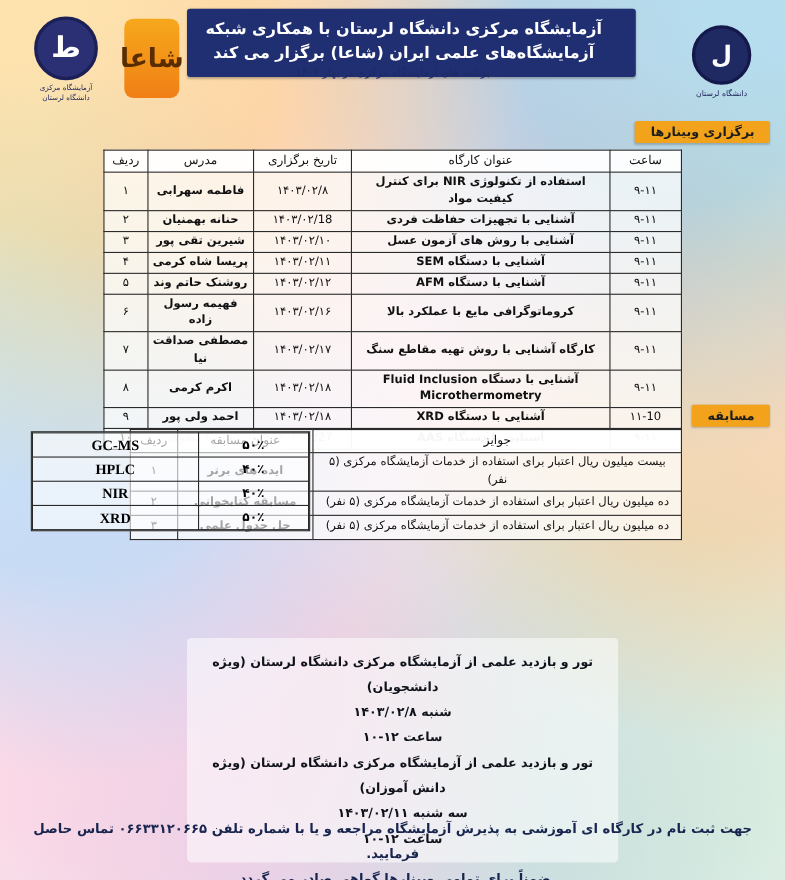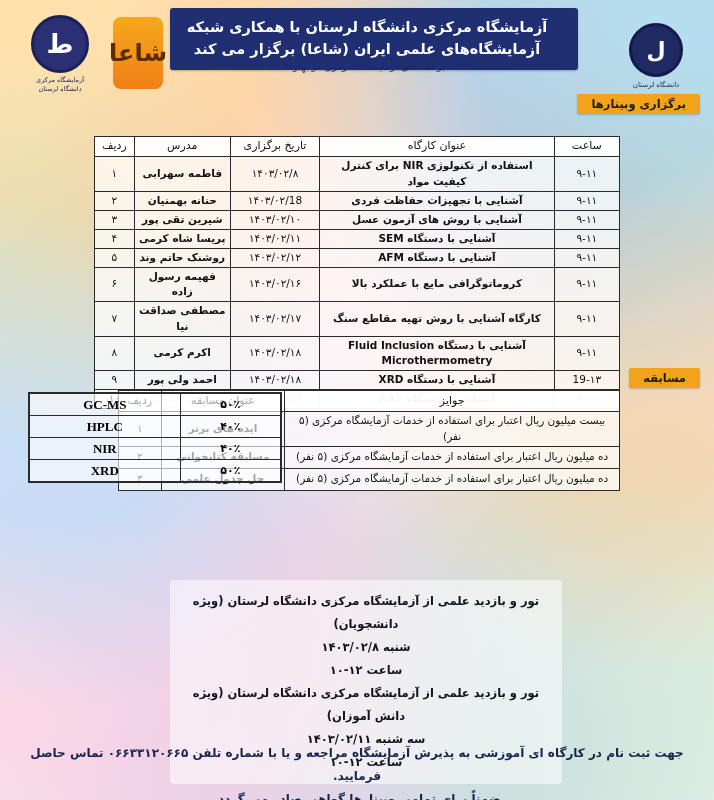--- a/index.html
+++ b/index.html
@@ -70,21 +70,21 @@
     position:absolute;left:170px;top:61px;width:374px;text-align:center;
     color:#1e2a66;font-size:10px;font-weight:normal;
   }
 
   
   .tag{
     position:absolute;background:#f2a31b;color:#1c1c1c;
     font-size:11.5px;font-weight:bold;padding:3px 14px;border-radius:2px;
     box-shadow:0 1px 2px rgba(0,0,0,.2);
   }
-  #tag-webinars{right:14px;top:94px;}
+  #tag-webinars{right:14px;top:110px;}
   #tag-contest{right:14px;top:368px;}
 
   
   table{border-collapse:collapse;}
   .tbl{
     position:absolute;background:rgba(255,255,255,0.72);
     font-size:10.5px;color:#111;
   }
   .tbl th,.tbl td{
     border:1px solid #2a2a2a;padding:1px 4px;line-height:1.5;
@@ -232,21 +232,21 @@
           <td class="num">۷</td>
         </tr>
         <tr>
           <td class="num">۹-۱۱</td>
           <td class="title">آشنایی با دستگاه Fluid Inclusion Microthermometry</td>
           <td class="num">۱۴۰۳/۰۲/۱۸</td>
           <td class="lect">اکرم کرمی</td>
           <td class="num">۸</td>
         </tr>
         <tr>
-          <td class="num">19-۱۳</td>
+          <td class="num">۱۱-10</td>
           <td class="title">آشنایی با دستگاه XRD</td>
           <td class="num">۱۴۰۳/۰۲/۱۸</td>
           <td class="lect">احمد ولی پور</td>
           <td class="num">۹</td>
         </tr>
         <tr>
           <td class="num">۹-۱۱</td>
           <td class="title">آشنایی با دستگاه AAS</td>
           <td class="num">۱۴۰۳/۰۲/27</td>
           <td class="lect">فریبا نظری</td>

